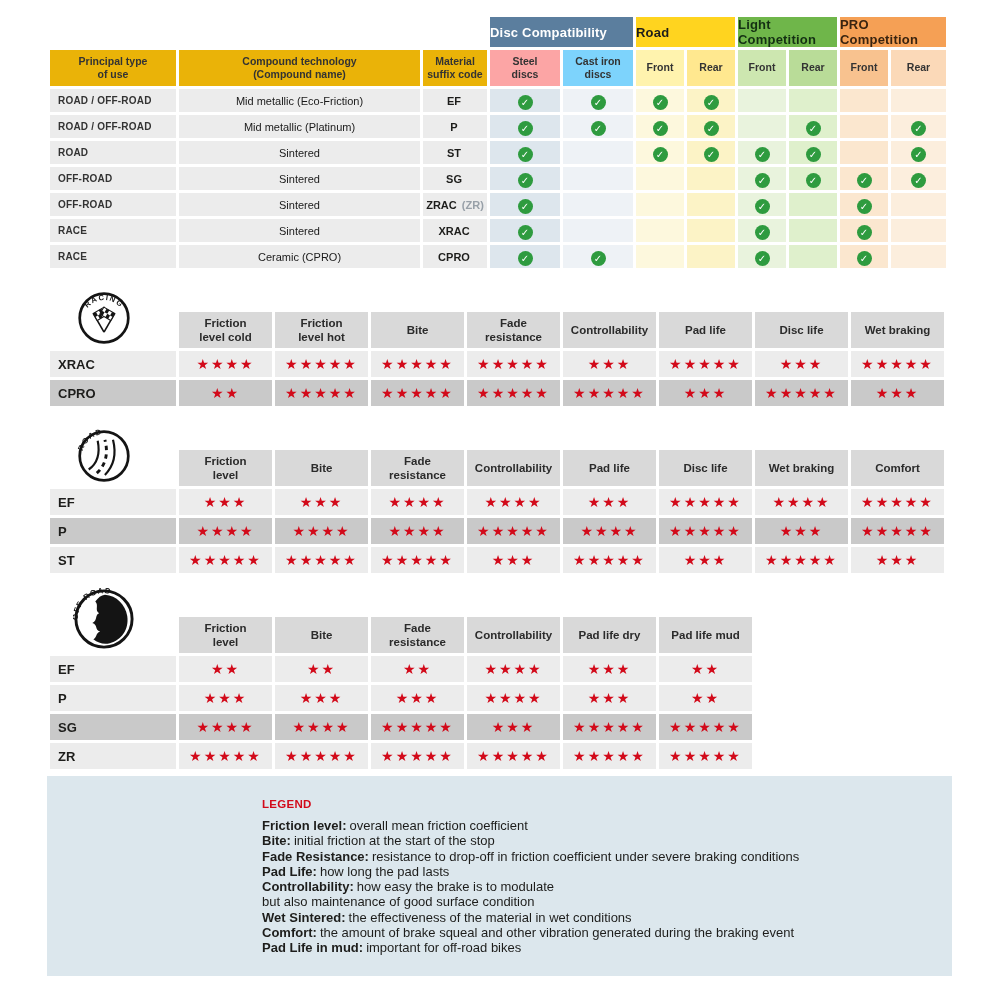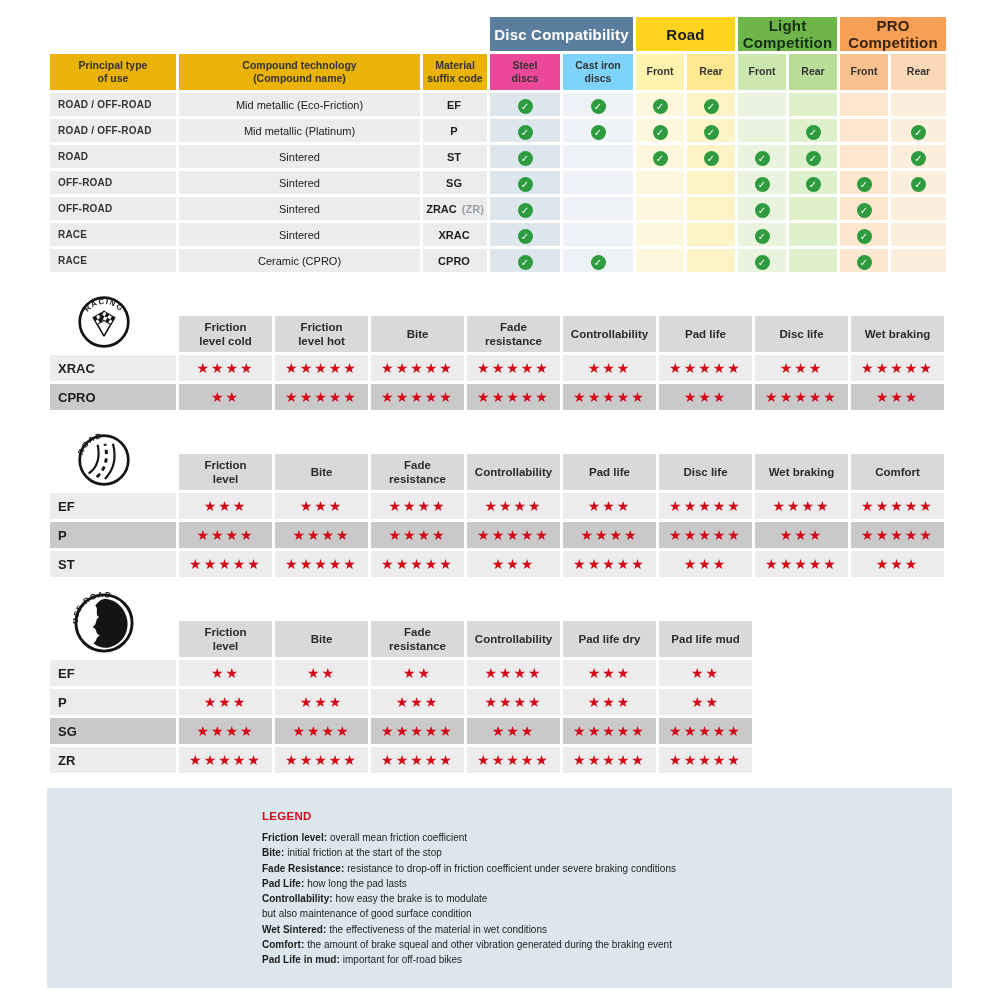--- a/index.html
+++ b/index.html
@@ -3,29 +3,29 @@
 <meta charset="utf-8">
 <style>
   *{box-sizing:border-box;margin:0;padding:0}
   html,body{background:#fff}
   body{width:1000px;height:1000px;font-family:"Liberation Sans","DejaVu Sans",sans-serif;color:#222;overflow:hidden}
   .page{position:relative;width:1000px;height:1000px;padding:14px 48px 0 47px}
   table{border-collapse:separate;border-spacing:3px;table-layout:fixed}
   td,th{overflow:hidden;vertical-align:middle}
 
   
-  .compat .grp{font-size:15px;font-weight:bold;text-align:center;height:22px;letter-spacing:.2px}
+  .compat .grp{font-size:13px;font-weight:bold;height:22px;letter-spacing:.2px}
   .g-disc{background:#5b7e9e;color:#fff}
   .g-road{background:#ffd41f;color:#1d1d1b}
   .g-light{background:#6fb64a;color:#143013}
   .g-pro{background:#f5a055;color:#3a2410}
   .ghost{background:transparent}
   .compat th{font-size:10.5px;font-weight:bold;text-align:center;height:36px;white-space:pre-line;color:#333;line-height:1.25}
   .hg{background:#eab308}
-  .hsteel{background:#ec4899}
+  .hsteel{background:#fca5a5}
   .hcast{background:#7dd3fc}
   .hrf{background:#fff3ae}
   .hrr{background:#ffe88f}
   .hlf{background:#cde7b0}
   .hlr{background:#b9dc98}
   .hpf{background:#f8c28f}
   .hpr{background:#fbd9b8}
   .compat td{height:23px}
   .use{background:#ececec;font-size:10px;font-weight:bold;padding-left:8px;color:#333;letter-spacing:.2px}
   .comp{background:#ececec;font-size:11px;text-align:center;color:#1a1a1a}
@@ -42,23 +42,23 @@
   .b-race,.b-road{left:30px;top:-18px;width:54px;height:54px}
   .b-off{left:26px;top:-26px;width:62px;height:62px}
   .stars .sh{background:#d9d9d9;font-size:11.5px;font-weight:bold;text-align:center;height:36px;white-space:pre-line;color:#2b2b2b;line-height:1.25}
   .stars td{height:26px}
   .rl{font-size:13px;font-weight:bold;padding-left:8px;color:#1d1d1b}
   .sc{text-align:center;font-family:"DejaVu Sans",sans-serif;color:#d20a1a;font-size:14px;letter-spacing:2px;line-height:1}
   tr.tone-light td{background:#ececec}
   tr.tone-dark td{background:#c9c9c9}
 
   
-  .legend{margin-top:12px;background:#dce7ed;padding:22px 30px 20px 215px;min-height:200px}
+  .legend{margin-top:4px;background:#dce7ed;padding:22px 30px 20px 215px;min-height:200px}
   .legend-title{color:#d20a1a;font-size:11.5px;font-weight:bold;margin-bottom:8px;letter-spacing:.3px}
-  .legend-line{font-size:10px;line-height:15.3px;color:#1d1d1b}
+  .legend-line{font-size:13px;line-height:15.3px;color:#1d1d1b}
   .legend-line b{font-weight:bold;margin-right:3px}
   .legend-line b:empty{display:none;margin:0}
 </style>
 </head>
 <body>
 
 <div class="page">
 
   <table class="compat">
     <colgroup>

